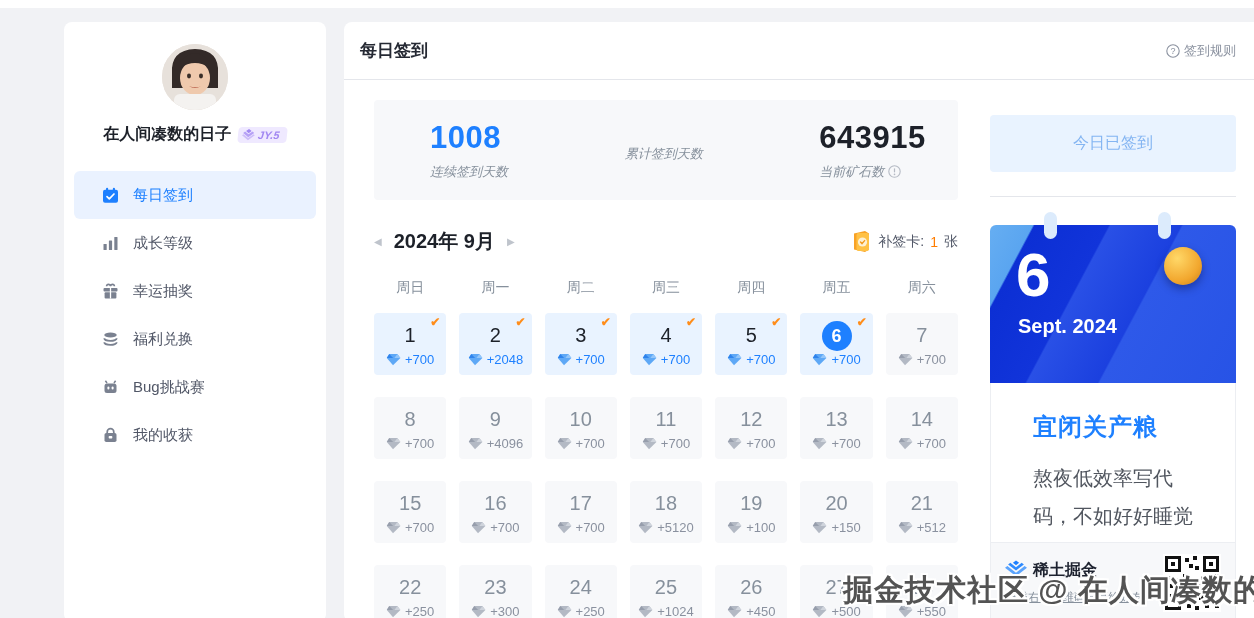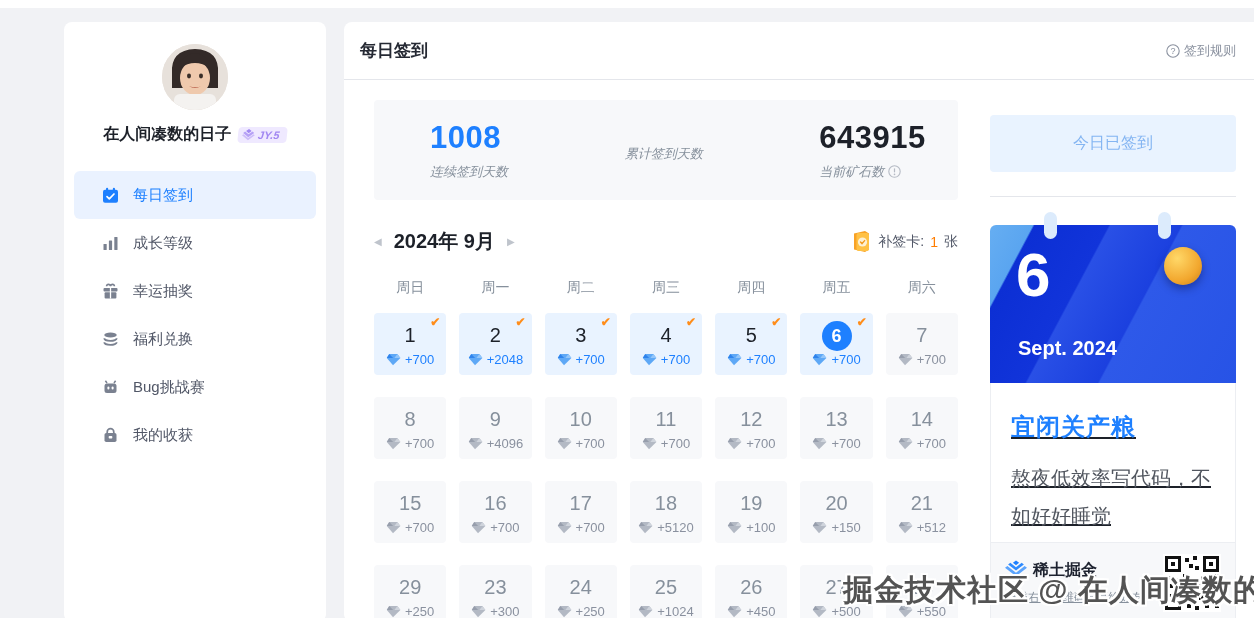--- a/index.html
+++ b/index.html
@@ -100,22 +100,22 @@
   .card-img {
     height:158px; border-radius:6px 6px 0 0; position:relative; overflow:hidden;
     background:linear-gradient(118deg,#66aef2 0%,#5aa5f0 13%,#0c2fd4 13.6%,#1134da 36%,#2950e6 36.6%,#1b40df 58%,#2e59e9 58.6%,#2753e6 100%);
   }
   .gold-ball {
     position:absolute; right:34px; top:22px; width:38px; height:38px; border-radius:50%;
     background:radial-gradient(circle at 35% 30%, #ffd868, #f2a72e 62%, #c87d18);
     box-shadow:0 4px 8px rgba(0,0,40,.35);
   }
   .card-day { position:absolute; left:26px; top:14px; font-size:62px; font-weight:700; color:#fff; }
-  .card-date { position:absolute; left:28px; top:112px; font-size:20px; font-weight:600; color:#fff; }
-  .card-body { background:#fff; border:1px solid #eceef2; border-top:none; padding:28px 20px 30px; height:160px;text-decoration:underline; }
+  .card-date { position:absolute; left:28px; top:90px; font-size:20px; font-weight:600; color:#fff; }
+  .card-body { background:#fff; border:1px solid #eceef2; border-top:none; padding:28px 42px 30px; height:160px; }
   .fortune-title { font-size:24px; font-weight:700; color:#1e80ff; letter-spacing:1px; }
   .fortune-desc { margin-top:16px; font-size:20px; color:#51565f; line-height:1.9; }
   .card-footer {
     background:#f7f8fa; border:1px solid #eceef2; border-top:none;
     padding:12px 14px; display:flex; justify-content:space-between; align-items:center; height:80px;
   }
   .brand-row { display:flex; gap:6px; }
   .brand-logo { width:22px; height:20px; display:inline-flex; }
   .brand-name { font-size:16px; font-weight:700; color:#1e2330; }
   .share-tip { margin-top:9px; font-size:11.5px; color:#86909c;text-decoration:underline; }
@@ -573,21 +573,21 @@
               <svg width="15" height="13" viewBox="0 0 15 13">
                 <path d="M3.2 1h8.2l3 4-7.4 7.3L.8 5z" fill="#b3b9c4"></path>
                 <path d="M3.2 1L.8 5h6.4z" fill="#979eac"></path>
                 <path d="M11.4 1l2.9 4H8.4z" fill="#cfd4dc"></path>
               </svg>
             </span>
             <span>+512</span>
           </div>
         </div>
         <div class="day-cell future">
-          <div class="day-num">29</div>
+          <div class="day-num">22</div>
           <div class="reward">
             <span style="display:inline-flex">
               <svg width="15" height="13" viewBox="0 0 15 13">
                 <path d="M3.2 1h8.2l3 4-7.4 7.3L.8 5z" fill="#b3b9c4"></path>
                 <path d="M3.2 1L.8 5h6.4z" fill="#979eac"></path>
                 <path d="M11.4 1l2.9 4H8.4z" fill="#cfd4dc"></path>
               </svg>
             </span>
             <span>+250</span>
           </div>

